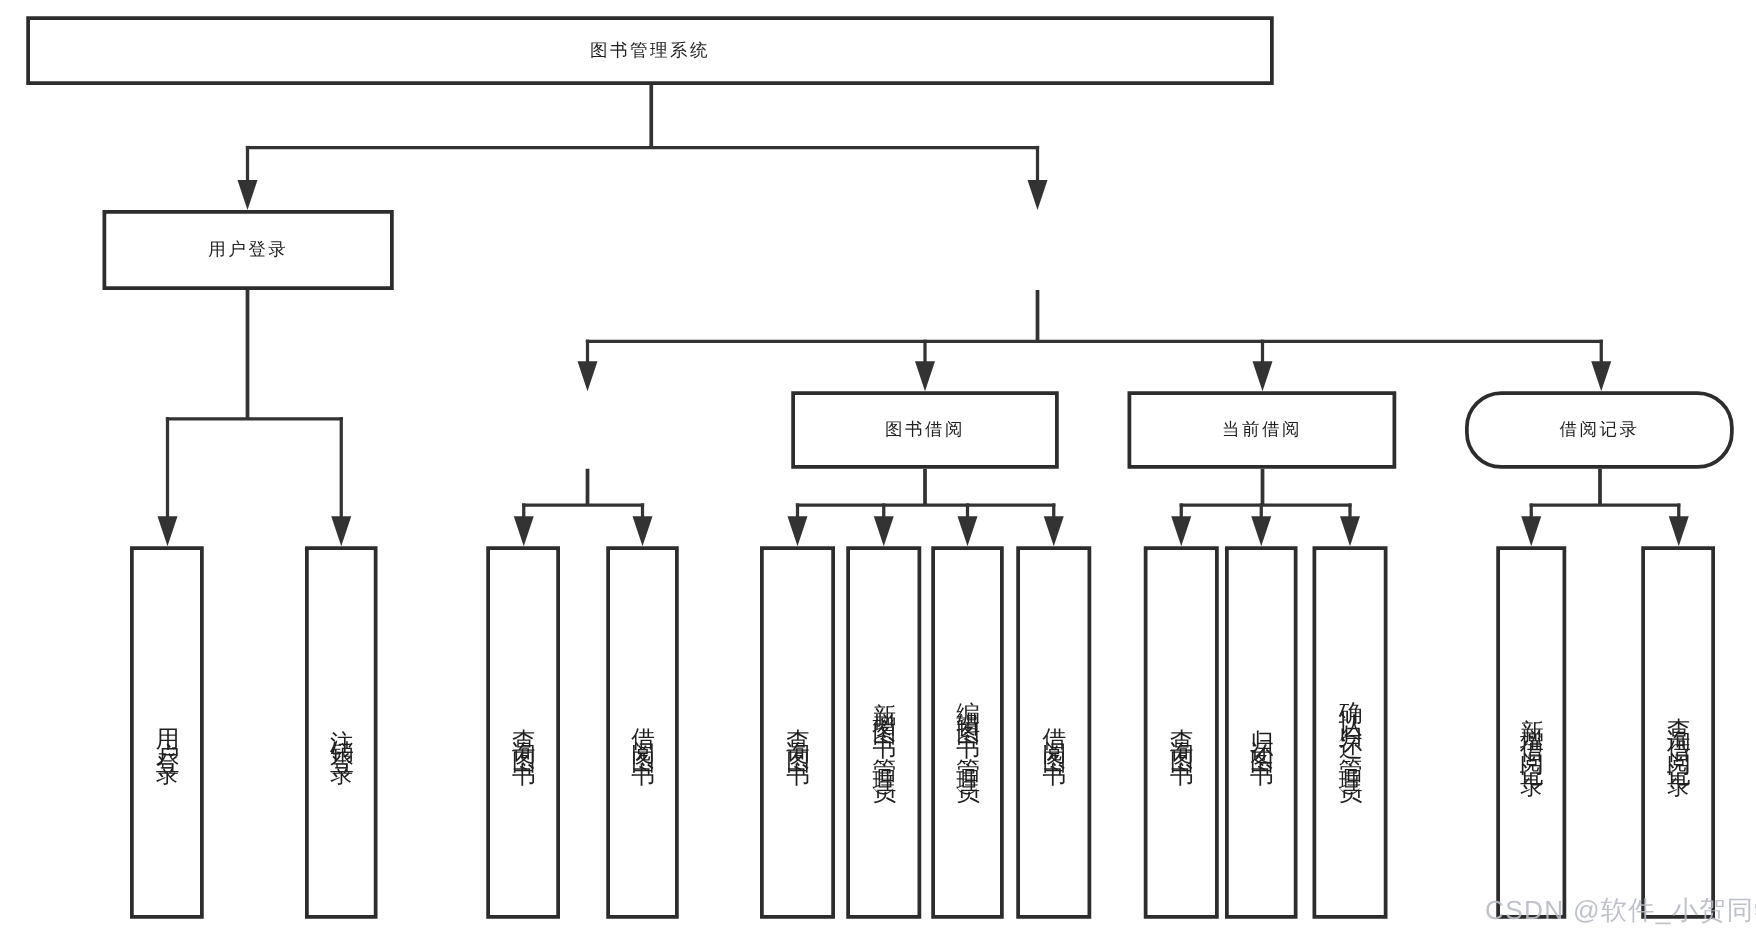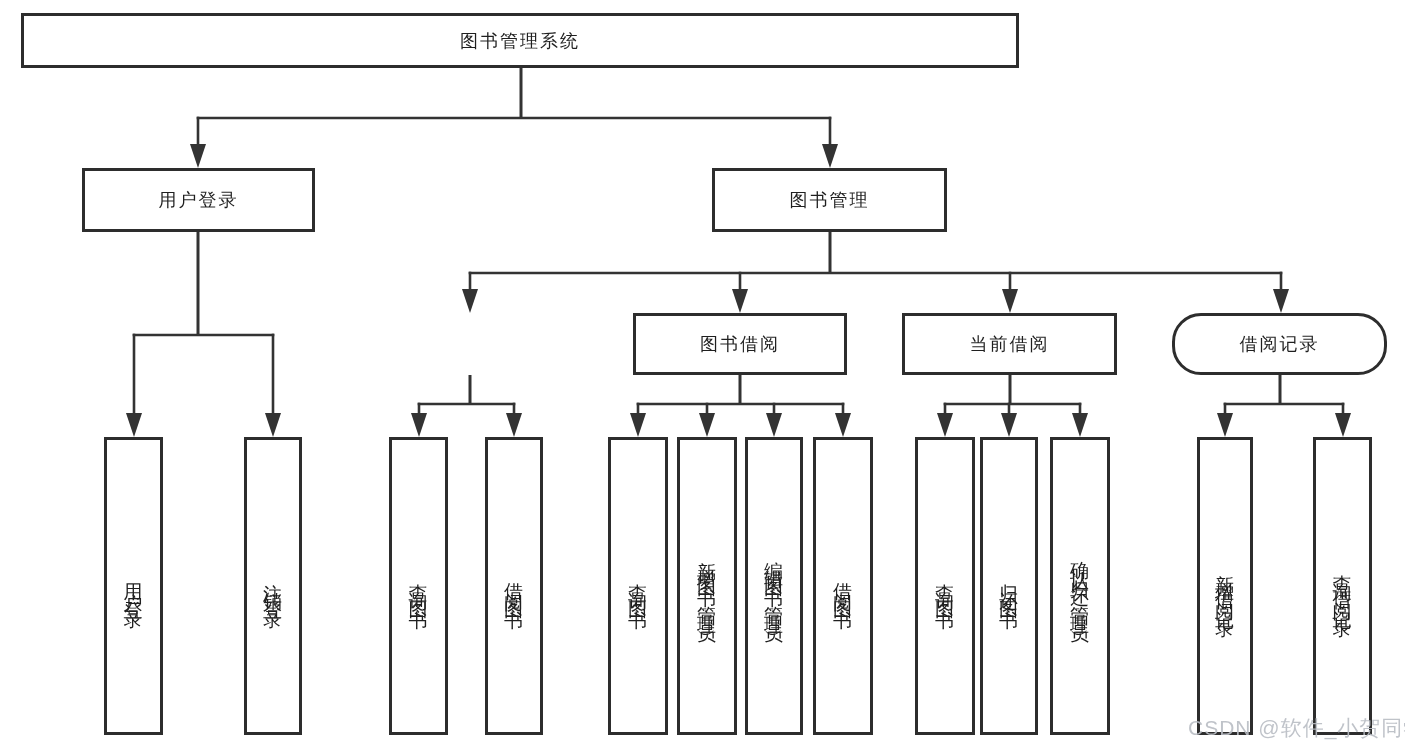--- a/index.html
+++ b/index.html
@@ -25,21 +25,21 @@
   .node{
     position:absolute;
     background:#fff;
     border:3px solid var(--border);
     display:flex;
     align-items:center;
     justify-content:center;
     text-align:center;
   }
   .hbox span{
-    font-size:18px;
+    font-size:14px;
     letter-spacing:2px;
     color:var(--text);
     white-space:nowrap;
   }
   .vbox{top:437px;height:298px;}
   .vbox span{
     writing-mode:vertical-rl;
     text-orientation:mixed;
     font-size:19px;
     letter-spacing:9px;
@@ -149,23 +149,20 @@
     <polygon class="c-arrow" points="1335,413 1351,413 1343,437"></polygon>
   </svg>
 
   <div class="node hbox n-root">
     <span>图书管理系统</span>
   </div>
 
   <div class="node hbox n-l2a">
     <span>用户登录</span>
   </div>
-  <div class="node hbox n-l2b">
-    <span>图书管理</span>
-  </div>
 
   <div class="node hbox n-l3b">
     <span>图书借阅</span>
   </div>
   <div class="node hbox n-l3c">
     <span>当前借阅</span>
   </div>
   <div class="node hbox n-l3d">
     <span>借阅记录</span>
   </div>

